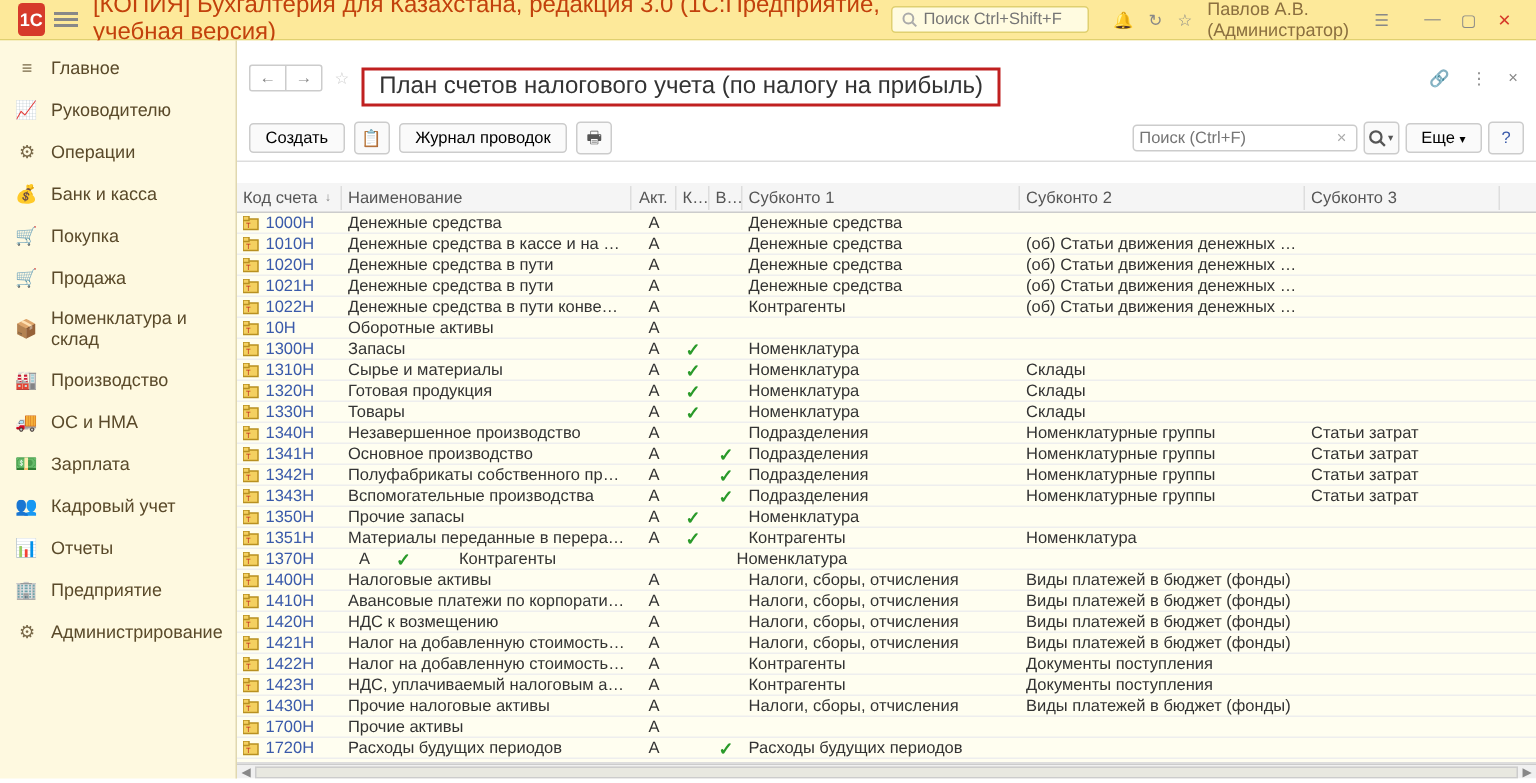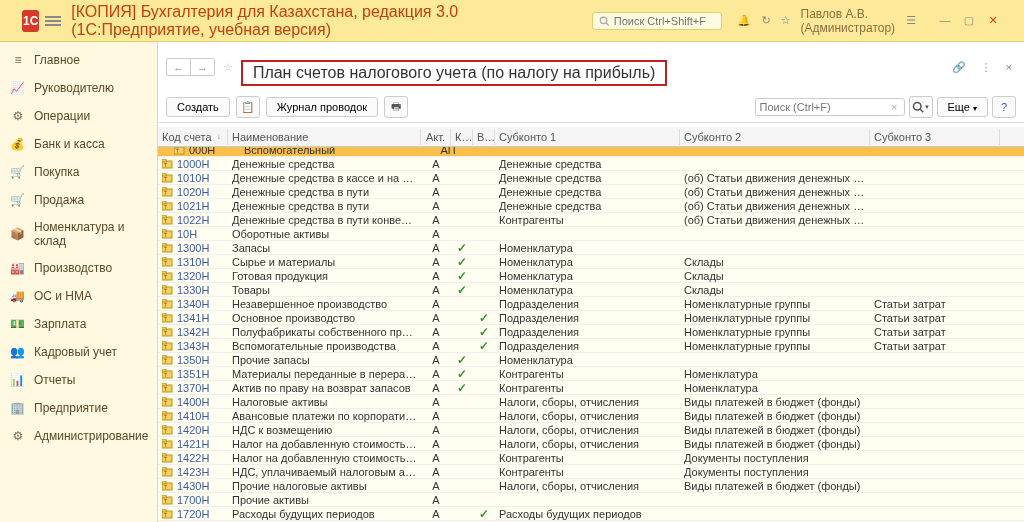--- a/index.html
+++ b/index.html
@@ -1,19 +1,19 @@
 <!DOCTYPE html>
 <html><head>
 <meta charset="utf-8">
 <style>
 * { box-sizing: border-box; margin: 0; padding: 0; }
 body { font-family: Arial, sans-serif; font-size: 11px; background: #fff; color: #333; overflow: hidden; width: 1024px; height: 522px; }
 
 
-.titlebar { background: #fde99a; height: 42px; display: flex; align-items: center; padding: 0 22px; border-bottom: 1px solid #e0d070; gap: 6px; }
+.titlebar { background: #fde99a; height: 27px; display: flex; align-items: center; padding: 0 12px; border-bottom: 1px solid #e0d070; gap: 6px; }
 .logo-1c { width: 22px; height: 22px; background: #d63a2a; color: #fff; font-weight: bold; font-size: 12px; display: flex; align-items: center; justify-content: center; border-radius: 3px; }
 .hamburger { width: 20px; height: 20px; display: flex; flex-direction: column; justify-content: center; gap: 2px; cursor: pointer; }
 .hamburger span { background: #888; height: 2px; }
 .title-text { color: #c2410c; font-size: 16px; margin-left: 4px; }
 .search-box { margin-left: auto; background: #fffbe0; border: 1px solid #e0d070; border-radius: 3px; padding: 2px 6px; width: 160px; display: flex; align-items: center; gap: 4px; }
 .search-box input { border: none; background: transparent; outline: none; font-size: 11px; width: 100%; color: #999; }
 .titlebar-right { display: flex; align-items: center; gap: 10px; margin-left: 10px; color: #888; }
 .titlebar-right span, .titlebar-right svg { cursor: pointer; }
 .user-name { color: #8b6f3f; font-size: 12px; }
 .win-controls { display: flex; gap: 6px; margin-left: 10px; color: #888; }
@@ -41,21 +41,21 @@
 .tb-btn { border: 1px solid #ccc; background: #fafafa; border-radius: 3px; padding: 3px 10px; font-size: 11px; cursor: pointer; }
 .tb-icon-btn { border: 1px solid #ccc; background: #fafafa; border-radius: 3px; width: 24px; height: 22px; display: flex; align-items: center; justify-content: center; cursor: pointer; color: #2a7a2a; }
 .toolbar-right { margin-left: auto; display: flex; gap: 4px; align-items: center; }
 .search-field { border: 1px solid #ccc; border-radius: 3px; padding: 2px 4px; display: flex; align-items: center; width: 150px; gap: 12px; }
 .search-field input { border: none; outline: none; font-size: 11px; width: 100%; color: #999; }
 .search-field .clear { color: #aaa; cursor: pointer; padding: 0 2px; }
 
 
 .table-wrap { flex: 1; overflow-y: auto; overflow-x: hidden; border-bottom: 1px solid #ddd; }
 .grid-header, .grid-row { display: flex; align-items: center; font-size: 11px; min-height: 14px; }
-.grid-header { background: #f5f5f5; border-bottom: 1px solid #ccc; color: #555; position: sticky; top: 4px; z-index: 2; height: 20px; font-size: 11px; }
+.grid-header { background: #f5f5f5; border-bottom: 1px solid #ccc; color: #555; position: sticky; top: 14px; z-index: 2; height: 20px; font-size: 11px; }
 .grid-header .col { border-right: 1px solid #ddd; padding: 2px 4px; }
 .col { overflow: hidden; text-overflow: ellipsis; white-space: nowrap; padding: 0 4px; }
 .col-code { width: 70px; display: flex; align-items: center; gap: 3px; }
 .col-name { width: 193px; }
 .col-akt { width: 30px; text-align: center; }
 .col-kol { width: 22px; text-align: center; }
 .col-vr { width: 22px; text-align: center; }
 .col-sub1 { width: 185px; }
 .col-sub2 { width: 190px; }
 .col-sub3 { width: 130px; }
@@ -507,21 +507,20 @@
           </div>
           <div class="grid-row">
             <div class="col col-code">
               <span class="row-icon"><svg viewBox="0 0 12 10">
                   <rect x="0" y="2" width="10" height="7" fill="#f4d060" stroke="#b89020"></rect>
                   <rect x="0" y="0" width="4" height="3" fill="#f4d060" stroke="#b89020"></rect>
                   <text x="2" y="8" font-size="5" fill="#c03020">T</text>
                 </svg></span>
               <span class="code-text">1370Н</span>
             </div>
-            <div class="col col-name">Актив по праву на возврат запасов</div>
             <div class="col col-akt">А</div>
             <div class="col col-kol"><span class="check-green">✓</span></div>
             <div class="col col-vr"></div>
             <div class="col col-sub1">Контрагенты</div>
             <div class="col col-sub2">Номенклатура</div>
             <div class="col col-sub3"></div>
           </div>
           <div class="grid-row">
             <div class="col col-code">
               <span class="row-icon"><svg viewBox="0 0 12 10">

